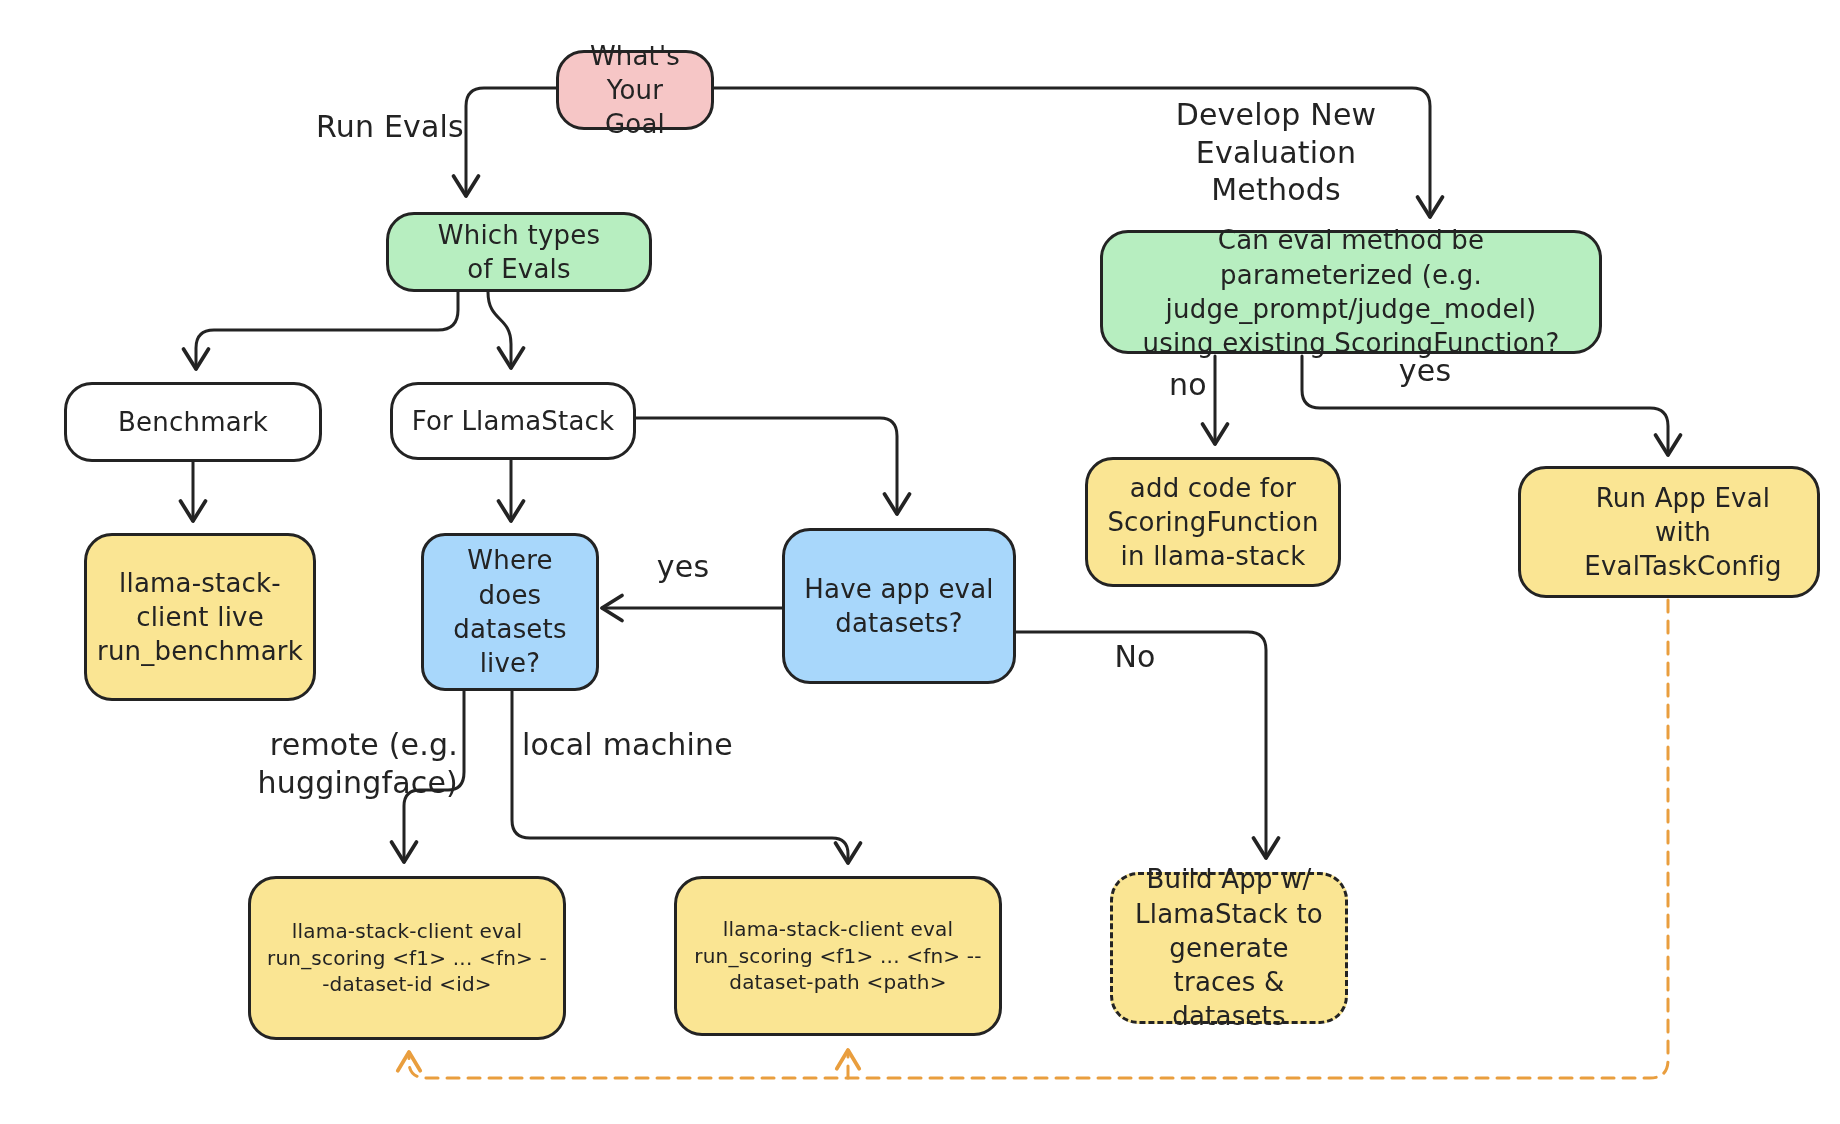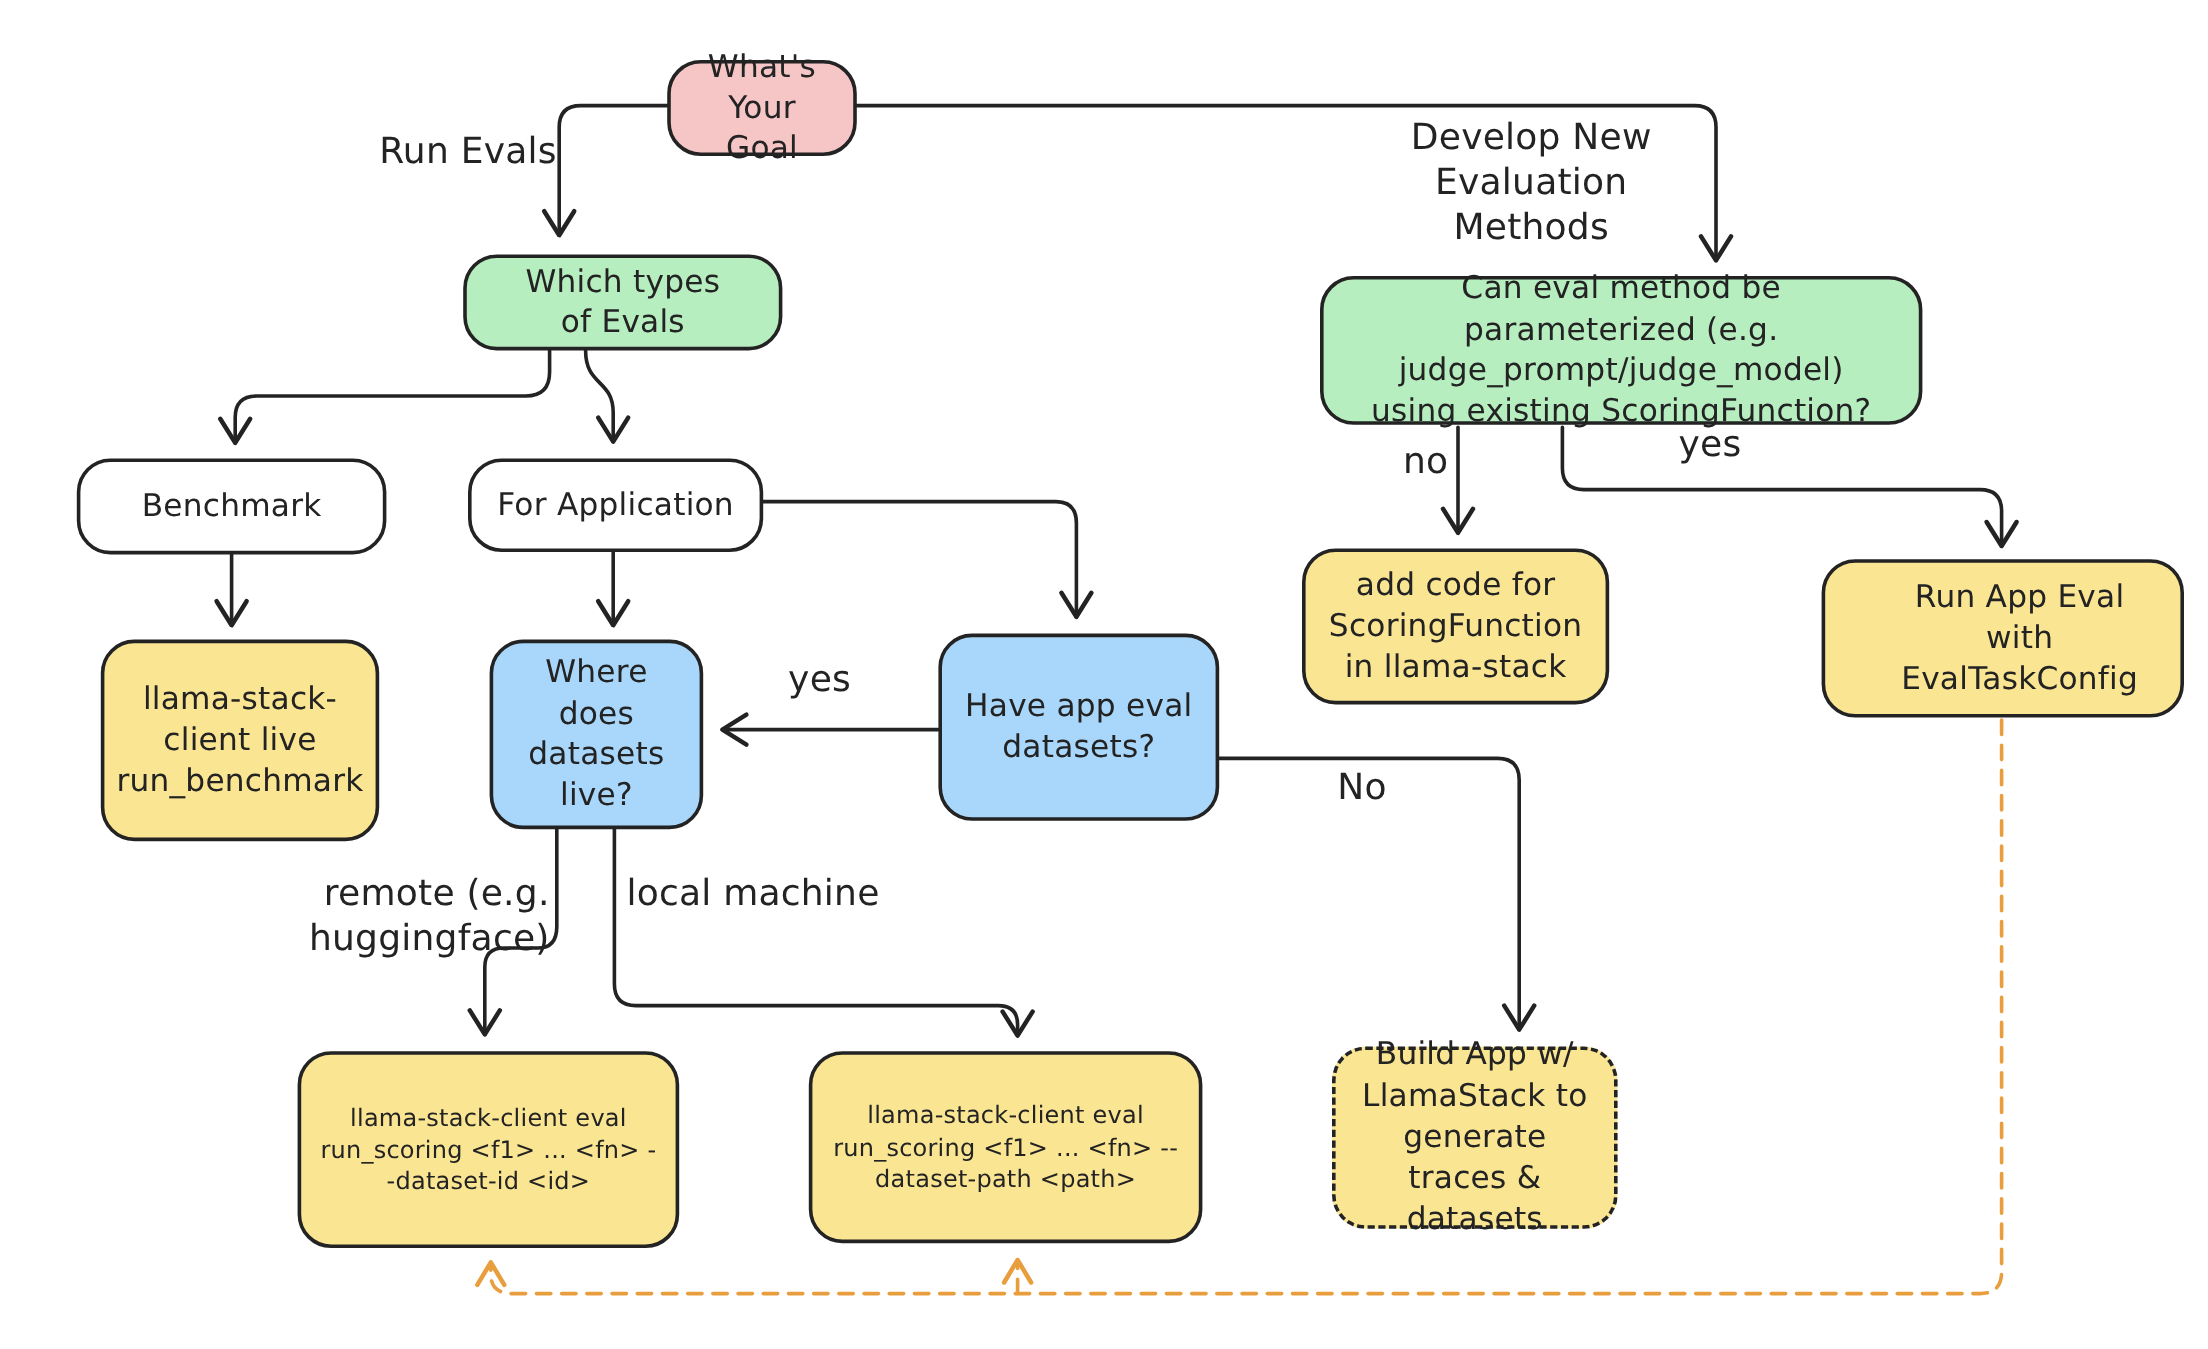--- a/index.html
+++ b/index.html
@@ -85,28 +85,28 @@
 
   <div class="node green" style="left:1100px;top:230px;width:502px;height:124px;padding:10px 26px;">
     <span>Can eval method be parameterized (e.g. judge_prompt/judge_model) using existing ScoringFunction?</span>
   </div>
 
   <div class="node white" style="left:64px;top:382px;width:258px;height:80px;">
     <span>Benchmark</span>
   </div>
 
   <div class="node white" style="left:390px;top:382px;width:246px;height:78px;">
-    <span>For Application</span>
+    <span>For LlamaStack</span>
   </div>
 
   <div class="node yellow" style="left:84px;top:533px;width:232px;height:168px;">
     <span>llama-stack-client live run_benchmark</span>
   </div>
 
-  <div class="node blue" style="left:408px;top:533px;width:178px;height:158px;">
+  <div class="node blue" style="left:421px;top:533px;width:178px;height:158px;border-radius:24px;">
     <span>Where does datasets live?</span>
   </div>
 
   <div class="node blue" style="left:782px;top:528px;width:234px;height:156px;">
     <span>Have app eval datasets?</span>
   </div>
 
   <div class="node yellow" style="left:1085px;top:457px;width:256px;height:130px;">
     <span>add code for ScoringFunction in llama-stack</span>
   </div>

